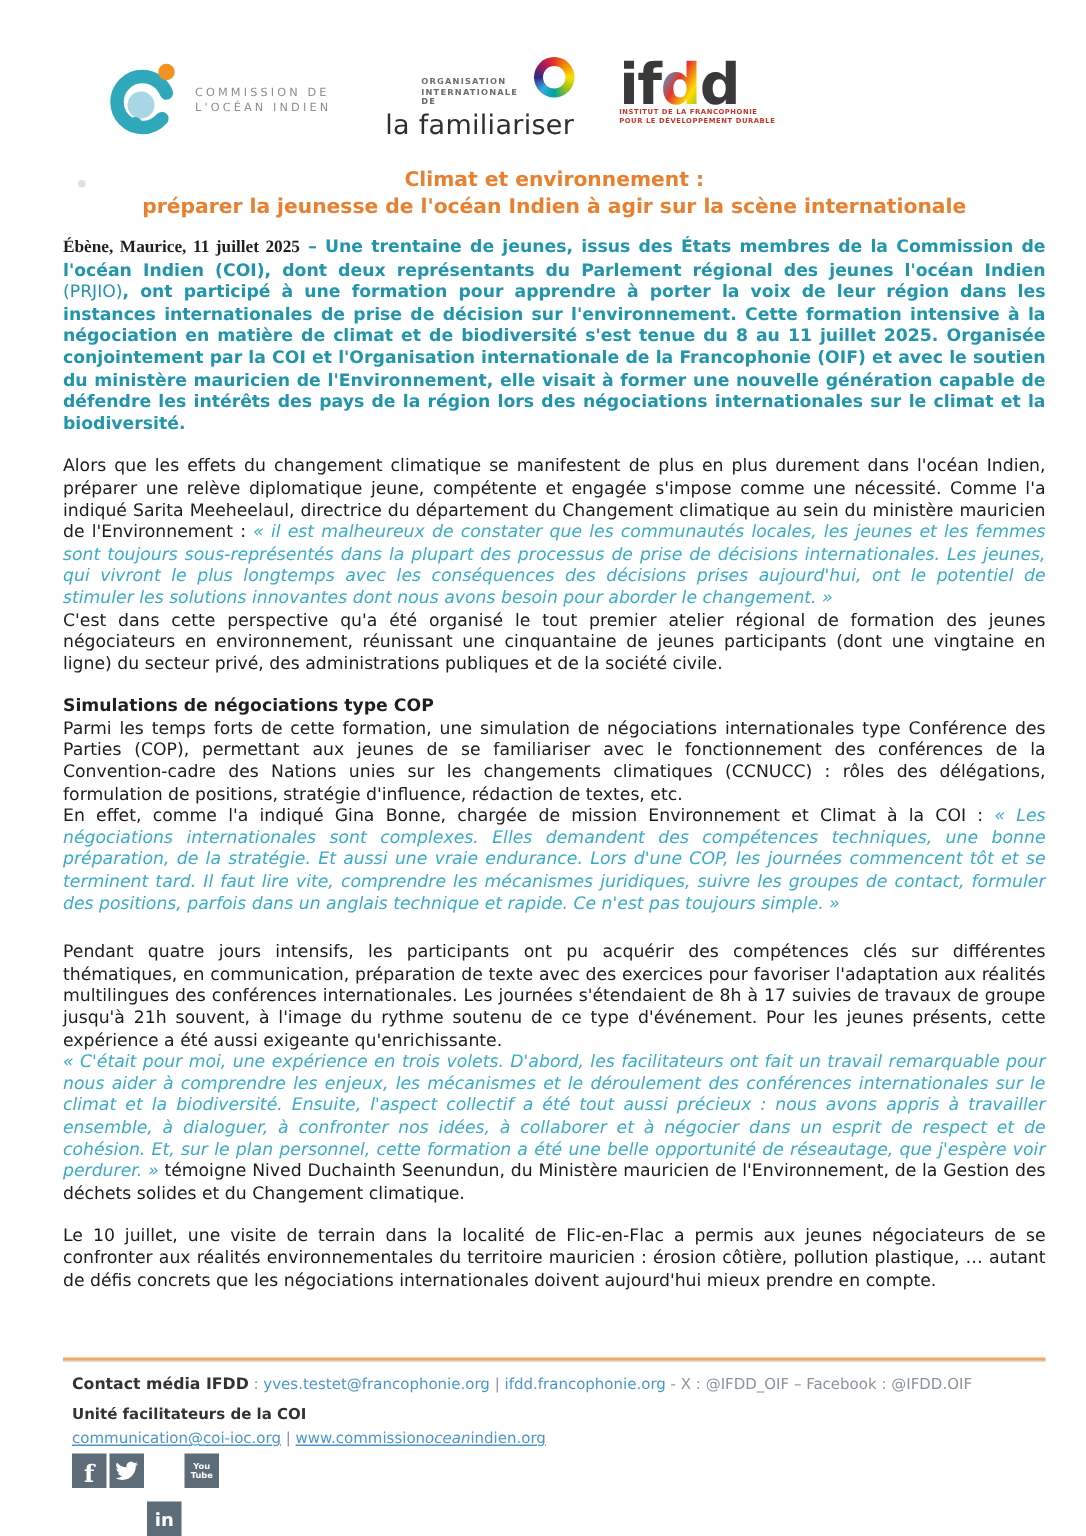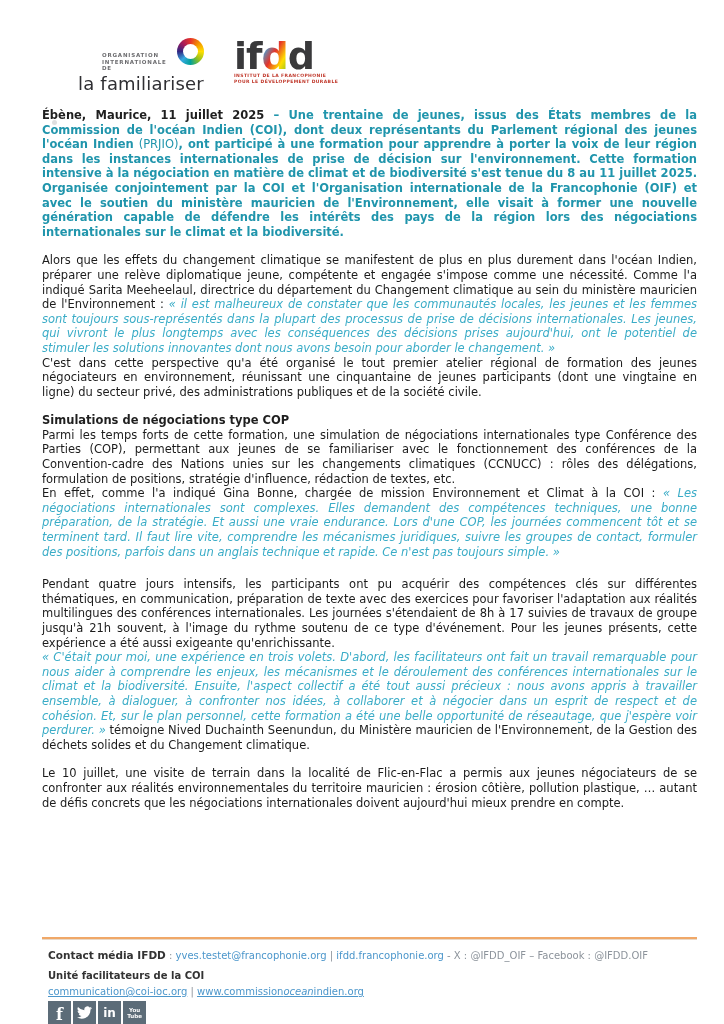--- a/index.html
+++ b/index.html
@@ -29,71 +29,89 @@
   .rule-row .rule { flex:1; height:2px; background:#f2ac74; }
   .communique { margin-left:10px; font-size:12.5px; font-weight:bold; font-style:italic; color:#1a1a1a; }
   
   .stray-dot { position:absolute; left:52px; top:120px; width:5px; height:5px; border-radius:50%; background:#c9c9c9; opacity:.6; }
   .title { text-align:center; font-weight:bold; font-size:13.5px; line-height:17.5px; color:#e8802f; margin:14px 27px 0 42px; }
   
   .content { margin:10px 27px 0 42px; font-size:11.5px; line-height:14.6px; }
   .content p { text-align:justify; }
   .gap { height:14px; }
   .smallgap { height:4px; }
-  b.dark { color:#1f1f1f; }
+  b.dark { color:#1f1f1f;font-family:Liberation Serif, serif; }
   .teal-b { color:#2095ac; font-weight:bold; }
   .teal-b-light { color:#2095ac; font-weight:normal; }
   .quote { color:#3aacc7; font-style:italic; }
   .section-h { font-weight:bold; color:#1f1f1f; }
   
   .footer { position:absolute; left:0; right:0; bottom:0; padding:0 27px 0 42px;border-radius:18px; }
   .footer-rule { height:2px; background:#f0a868; box-shadow:0 1px 0 #e9d9c8; }
   .footer-inner { padding:10px 0 0 6px; }
   .f-line1 { font-size:10px; color:#8c939b; }
   .f-line1 .f-bold { font-weight:bold; color:#333; font-size:10.5px; }
   a.f-link { color:#4b96cb; text-decoration:none; }
   a.f-link.u { text-decoration:underline; }
   .f-line2 { margin-top:9px; font-size:10px; font-weight:bold; color:#333; }
   .f-line3 { margin-top:5px; font-size:10px; }
   .f-line3 .it { font-style:italic; }
   .socials { display:flex; gap:2px; margin-top:4px; }
   .soc { width:23px; height:23px; background:#5c6c78; color:#fff; display:flex; align-items:center; justify-content:center; cursor:pointer; }
   .soc.fb { font-family:"DejaVu Serif", serif; font-weight:bold; font-size:16px; align-items:flex-end; }
-  .soc.li { font-weight:bold; font-size:12px; letter-spacing:0; }
+  .soc.li { font-weight:bold; font-size:12px; letter-spacing:0;margin-top:32px; }
   .soc.yt { flex-direction:column; font-size:5.5px; font-weight:bold; line-height:6px; }
   .soc svg { width:15px; height:15px; fill:#fff; }
 </style>
 </head>
 <body>
 
 <div class="page">
 
   <div class="header">
     <div class="logos">
 
+      <div class="logo-coi">
+        <span>
+          <svg width="52" height="58" viewBox="0 0 52 58">
+            <circle cx="25" cy="32" r="17" fill="none" stroke="#2fa8bc" stroke-width="9" stroke-dasharray="88 19" stroke-dashoffset="-12" stroke-linecap="round"></circle>
+            <circle cx="24" cy="34" r="9" fill="#a9d6e5"></circle>
+            <circle cx="20" cy="47" r="5" fill="#2fa8bc"></circle>
+            <circle cx="41" cy="12" r="5.5" fill="#f29222"></circle>
+          </svg>
+        </span>
+        <span class="coi-text">
+          <span>COMMISSION DE</span><br>
+          <span>L'OCÉAN INDIEN</span>
+        </span>
+      </div>
 
       <div class="logo-oif">
         <div class="oif-ring"></div>
         <div class="oif-top">ORGANISATION INTERNATIONALE DE</div>
         <div class="oif-main">la familiariser</div>
       </div>
 
       <div class="logo-ifdd">
         <div class="ifdd-main"><span>if</span><span class="d1">d</span><span>d</span></div>
         <div class="ifdd-sub">
           <span>INSTITUT DE LA FRANCOPHONIE</span><br>
           <span>POUR LE DÉVELOPPEMENT DURABLE</span>
         </div>
       </div>
     </div>
 
   </div>
 
   <div class="stray-dot"></div>
 
+  <div class="title">
+    <div>Climat et environnement :</div>
+    <div>préparer la jeunesse de l'océan Indien à agir sur la scène internationale</div>
+  </div>
 
   <div class="content">
 
     <p><b class="dark">Ébène, Maurice, 11 juillet 2025</b><span class="teal-b"> – </span><span class="teal-b">Une trentaine de jeunes, issus des États membres de la Commission de l'océan Indien (COI), dont deux représentants du Parlement régional des jeunes l'océan Indien </span><span class="teal-b-light">(PRJIO)</span><span class="teal-b">, ont participé à une formation pour apprendre à porter la voix de leur région dans les instances internationales de prise de décision sur l'environnement. Cette formation intensive à la négociation en matière de climat et de biodiversité s'est tenue du 8 au 11 juillet 2025. Organisée conjointement par la COI et l'Organisation internationale de la Francophonie (OIF) et avec le soutien du ministère mauricien de l'Environnement, elle visait à former une nouvelle génération capable de défendre les intérêts des pays de la région lors des négociations internationales sur le climat et la biodiversité.</span></p>
 
     <div class="gap"></div>
 
     <p><span>Alors que les effets du changement climatique se manifestent de plus en plus durement dans l'océan Indien, préparer une relève diplomatique jeune, compétente et engagée s'impose comme une nécessité. Comme l'a indiqué Sarita Meeheelaul, directrice du département du Changement climatique au sein du ministère mauricien de l'Environnement : </span><span class="quote">« il est malheureux de constater que les communautés locales, les jeunes et les femmes sont toujours sous-représentés dans la plupart des processus de prise de décisions internationales. Les jeunes, qui vivront le plus longtemps avec les conséquences des décisions prises aujourd'hui, ont le potentiel de stimuler les solutions innovantes dont nous avons besoin pour aborder le changement. »</span></p>
 
     <p>C'est dans cette perspective qu'a été organisé le tout premier atelier régional de formation des jeunes négociateurs en environnement, réunissant une cinquantaine de jeunes participants (dont une vingtaine en ligne) du secteur privé, des administrations publiques et de la société civile.</p>

